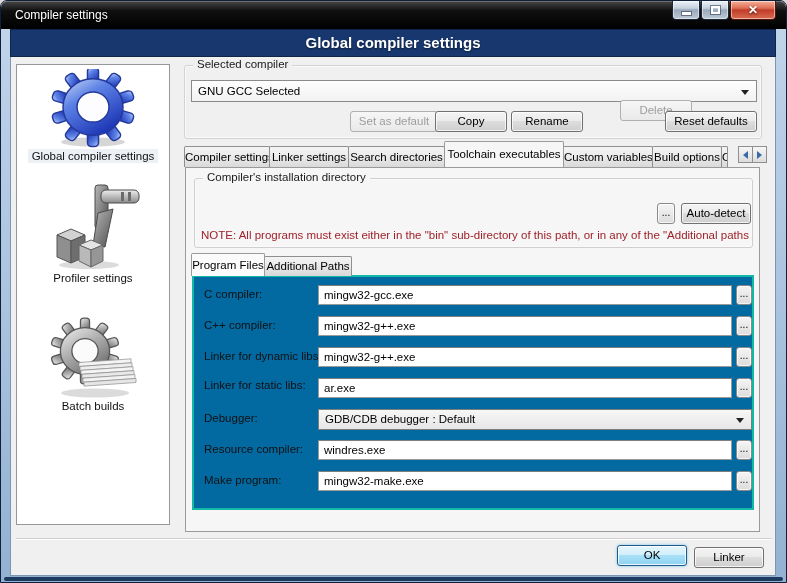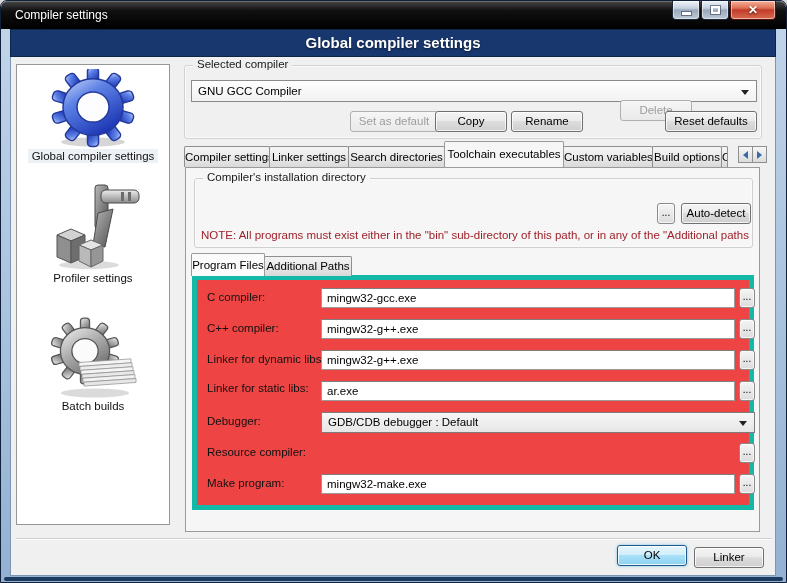--- a/index.html
+++ b/index.html
@@ -53,21 +53,21 @@
   .tri-l{width:0;height:0;border-top:4px solid transparent;border-bottom:4px solid transparent;border-right:5px solid #3a6aa5;}
   .tri-r{width:0;height:0;border-top:4px solid transparent;border-bottom:4px solid transparent;border-left:5px solid #3a6aa5;}
   
   .main-panel{position:absolute;left:174px;top:110px;width:575px;height:365px;background:#f6f6f6;border:1px solid #9a9a9a;z-index:1;}
   .note{position:absolute;font-size:11.5px;color:#9e2028;white-space:nowrap;overflow:hidden;}
   
   .subtabstrip{position:absolute;left:6px;top:85px;height:23px;display:flex;align-items:flex-end;z-index:4;}
   .subtab{flex:none;height:20px;line-height:19px;text-align:center;font-size:11.5px;white-space:nowrap;
     background:linear-gradient(180deg,#f4f4f4 0%,#e7e7e7 55%,#d8d8d8 100%);border:1px solid #8f8f8f;border-bottom:none;border-radius:2px 2px 0 0;margin-left:-1px;}
   .subtab.active{height:23px;line-height:22px;background:#fbfbfb;border-color:#9a9a9a;position:relative;z-index:6;}
-  .subpanel{position:absolute;left:6px;top:107px;width:562px;height:235px;background:#ef4444;border:5px solid #14b8a6;z-index:1;}
+  .subpanel{position:absolute;left:6px;top:107px;width:562px;height:235px;background:#0369a1;border:2px solid #14b8a6;z-index:1;}
   .row-label{position:absolute;left:10px;font-size:11.5px;color:#111;white-space:nowrap;}
   .mini-btn{position:absolute;width:16px;height:20px;border:1px solid #8a8a8a;border-radius:3px;font-size:10px;line-height:16px;text-align:center;
     background:linear-gradient(180deg,#f5f5f5,#dcdcdc);box-shadow:inset 0 0 0 1px rgba(255,255,255,.7);}
   .footer-sep{position:absolute;left:5px;top:481px;width:756px;height:0;border-top:1px solid #cfcfcf;border-bottom:1px solid #ffffff;}
 </style>
 </head>
 <body>
 
 <div class="window">
 
@@ -186,21 +186,21 @@
             <rect x="41" y="68" width="52" height="4" fill="#e6e6e6" stroke="#8e8e8e" stroke-width="0.7"></rect>
           </g>
         </svg>
         <span class="side-label">Batch builds</span>
       </div>
     </div>
 
     <div class="groupbox" style="left:173px;top:8px;width:578px;height:74px;">
       <span class="gb-label" style="background:#f0f0f0;">Selected compiler</span>
       <div class="combo" style="left:6px;top:14px;width:566px;">
-        <span>GNU GCC Compiler</span>
+        <span>GNU GCC Selected</span>
         <span class="arrow"></span>
       </div>
       <div class="btn disabled" style="left:132px;top:45px;width:88px;">Set as default</div>
       <div class="btn" style="left:250px;top:45px;width:72px;">Copy</div>
       <div class="btn" style="left:326px;top:45px;width:72px;">Rename</div>
       <div class="btn disabled" style="left:402px;top:34px;width:72px;">Delete</div>
       <div class="btn" style="left:480px;top:45px;width:92px;">Reset defaults</div>
     </div>
 
     <div class="tabstrip">
@@ -252,20 +252,21 @@
         <input class="tf" style="left: 124px; top: 101px; width: 414px; height: 20px;" value="ar.exe">
         <div class="mini-btn" style="left:542px;top:101px;">...</div>
 
         <span class="row-label" style="top:135px;">Debugger:</span>
         <div class="combo gray" style="left:124px;top:132px;width:434px;height:21px;line-height:19px;">
           <span>GDB/CDB debugger : Default</span>
           <span class="arrow" style="top:8px;"></span>
         </div>
 
         <span class="row-label" style="top:166px;">Resource compiler:</span>
+        <input class="tf" style="left: 124px; top: 163px; width: 414px; height: 20px;" value="windres.exe">
         <div class="mini-btn" style="left:542px;top:163px;">...</div>
 
         <span class="row-label" style="top:197px;">Make program:</span>
         <input class="tf" style="left: 124px; top: 194px; width: 414px; height: 20px;" value="mingw32-make.exe">
         <div class="mini-btn" style="left:542px;top:194px;">...</div>
       </div>
     </div>
 
     <div class="footer-sep"></div>
     <div class="btn default" style="left:606px;top:488px;width:70px;">OK</div>

